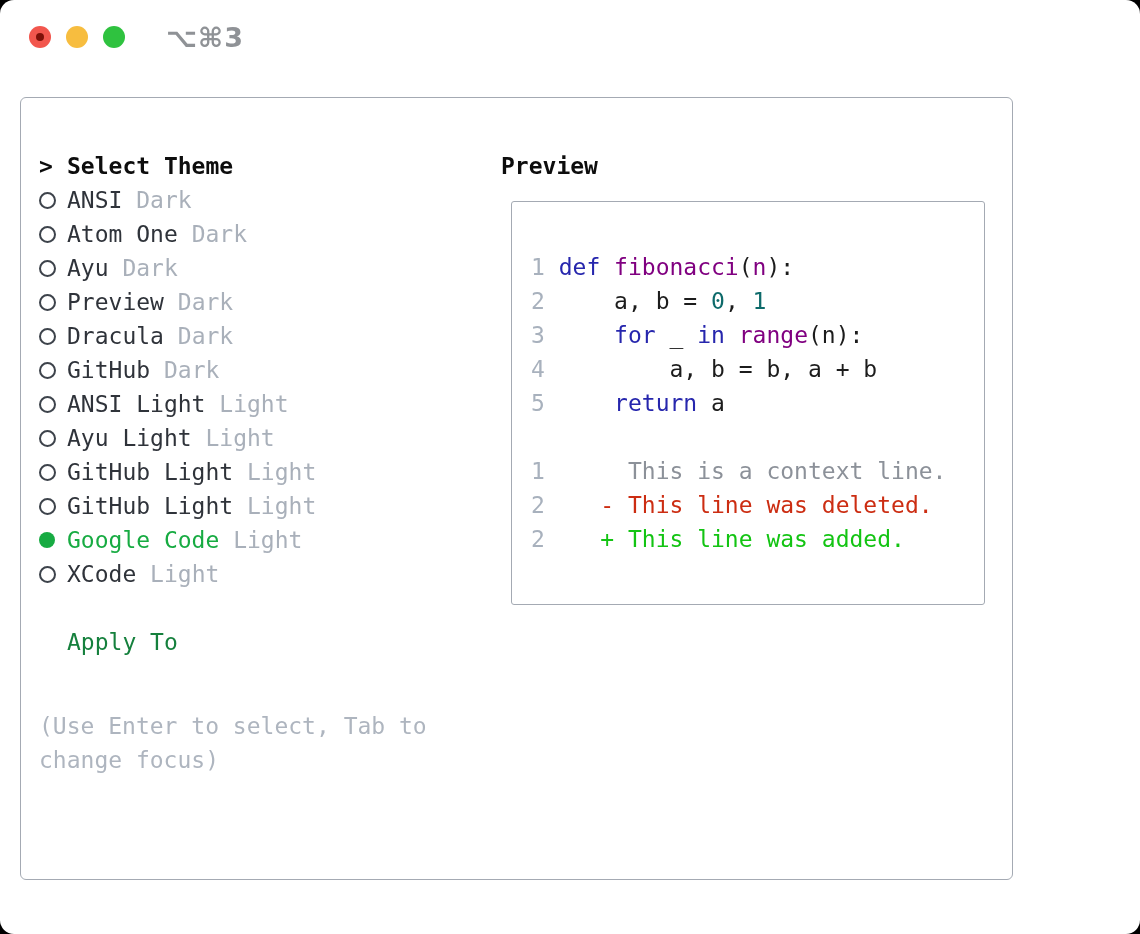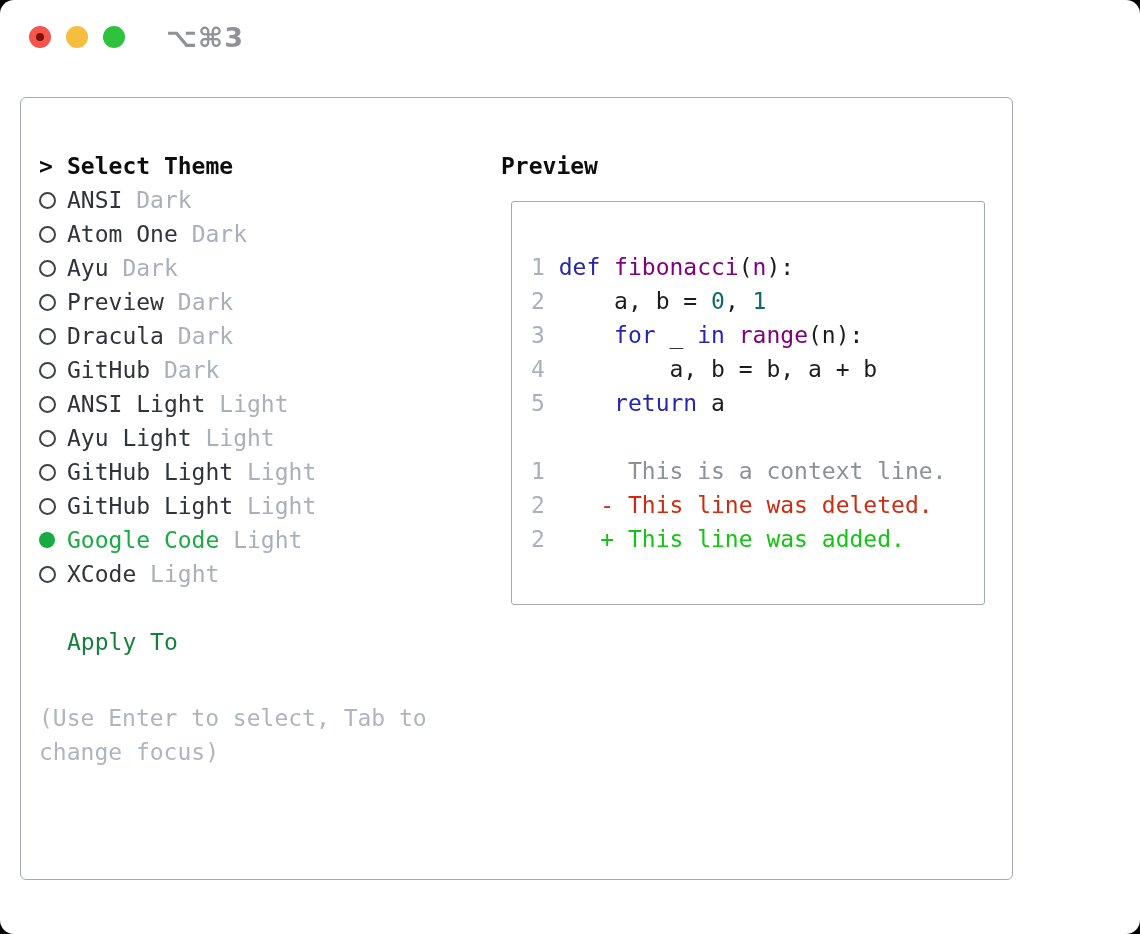--- a/index.html
+++ b/index.html
@@ -24,21 +24,21 @@
   .marker{width:28px;flex:0 0 28px;display:flex;align-items:center;}
   .ring{width:13px;height:13px;border:2px solid #3d434b;border-radius:50%;box-sizing:content-box;}
   .dot{width:16px;height:16px;border-radius:50%;background:#17ab42;}
   .cursor{font-weight:bold;color:#0d0d0d;display:inline-block;width:28px;}
   .header-text{font-weight:bold;color:#0d0d0d;}
   .apply-header-text{color:#15803d;}
   .item-name{color:#2f333a;}
   .item-name.sel{color:#17ab42;text-align:center;}
   .item-variant{color:#a9b0ba;}
   .spacer{height:34px;}
-  .help{color:#aeb5bf;width:404px;white-space:normal;margin-top:8px;}
+  .help{color:#aeb5bf;width:404px;white-space:normal;margin-top:16px;}
   
   .preview-header{position:absolute;left:480px;top:51px;height:34px;line-height:34px;
                   font-size:23px;font-weight:bold;color:#0d0d0d;}
   .preview-box{position:absolute;left:490px;top:103px;width:474px;height:404px;
                border:1.5px solid #a4aab3;border-radius:3px;box-sizing:border-box;background:#fff;}
   #code{margin:0;padding:48px 0 0 19px;font-size:23px;line-height:34px;}
   .code-line{height:34px;white-space:pre;}
 </style>
 </head>
 <body>

